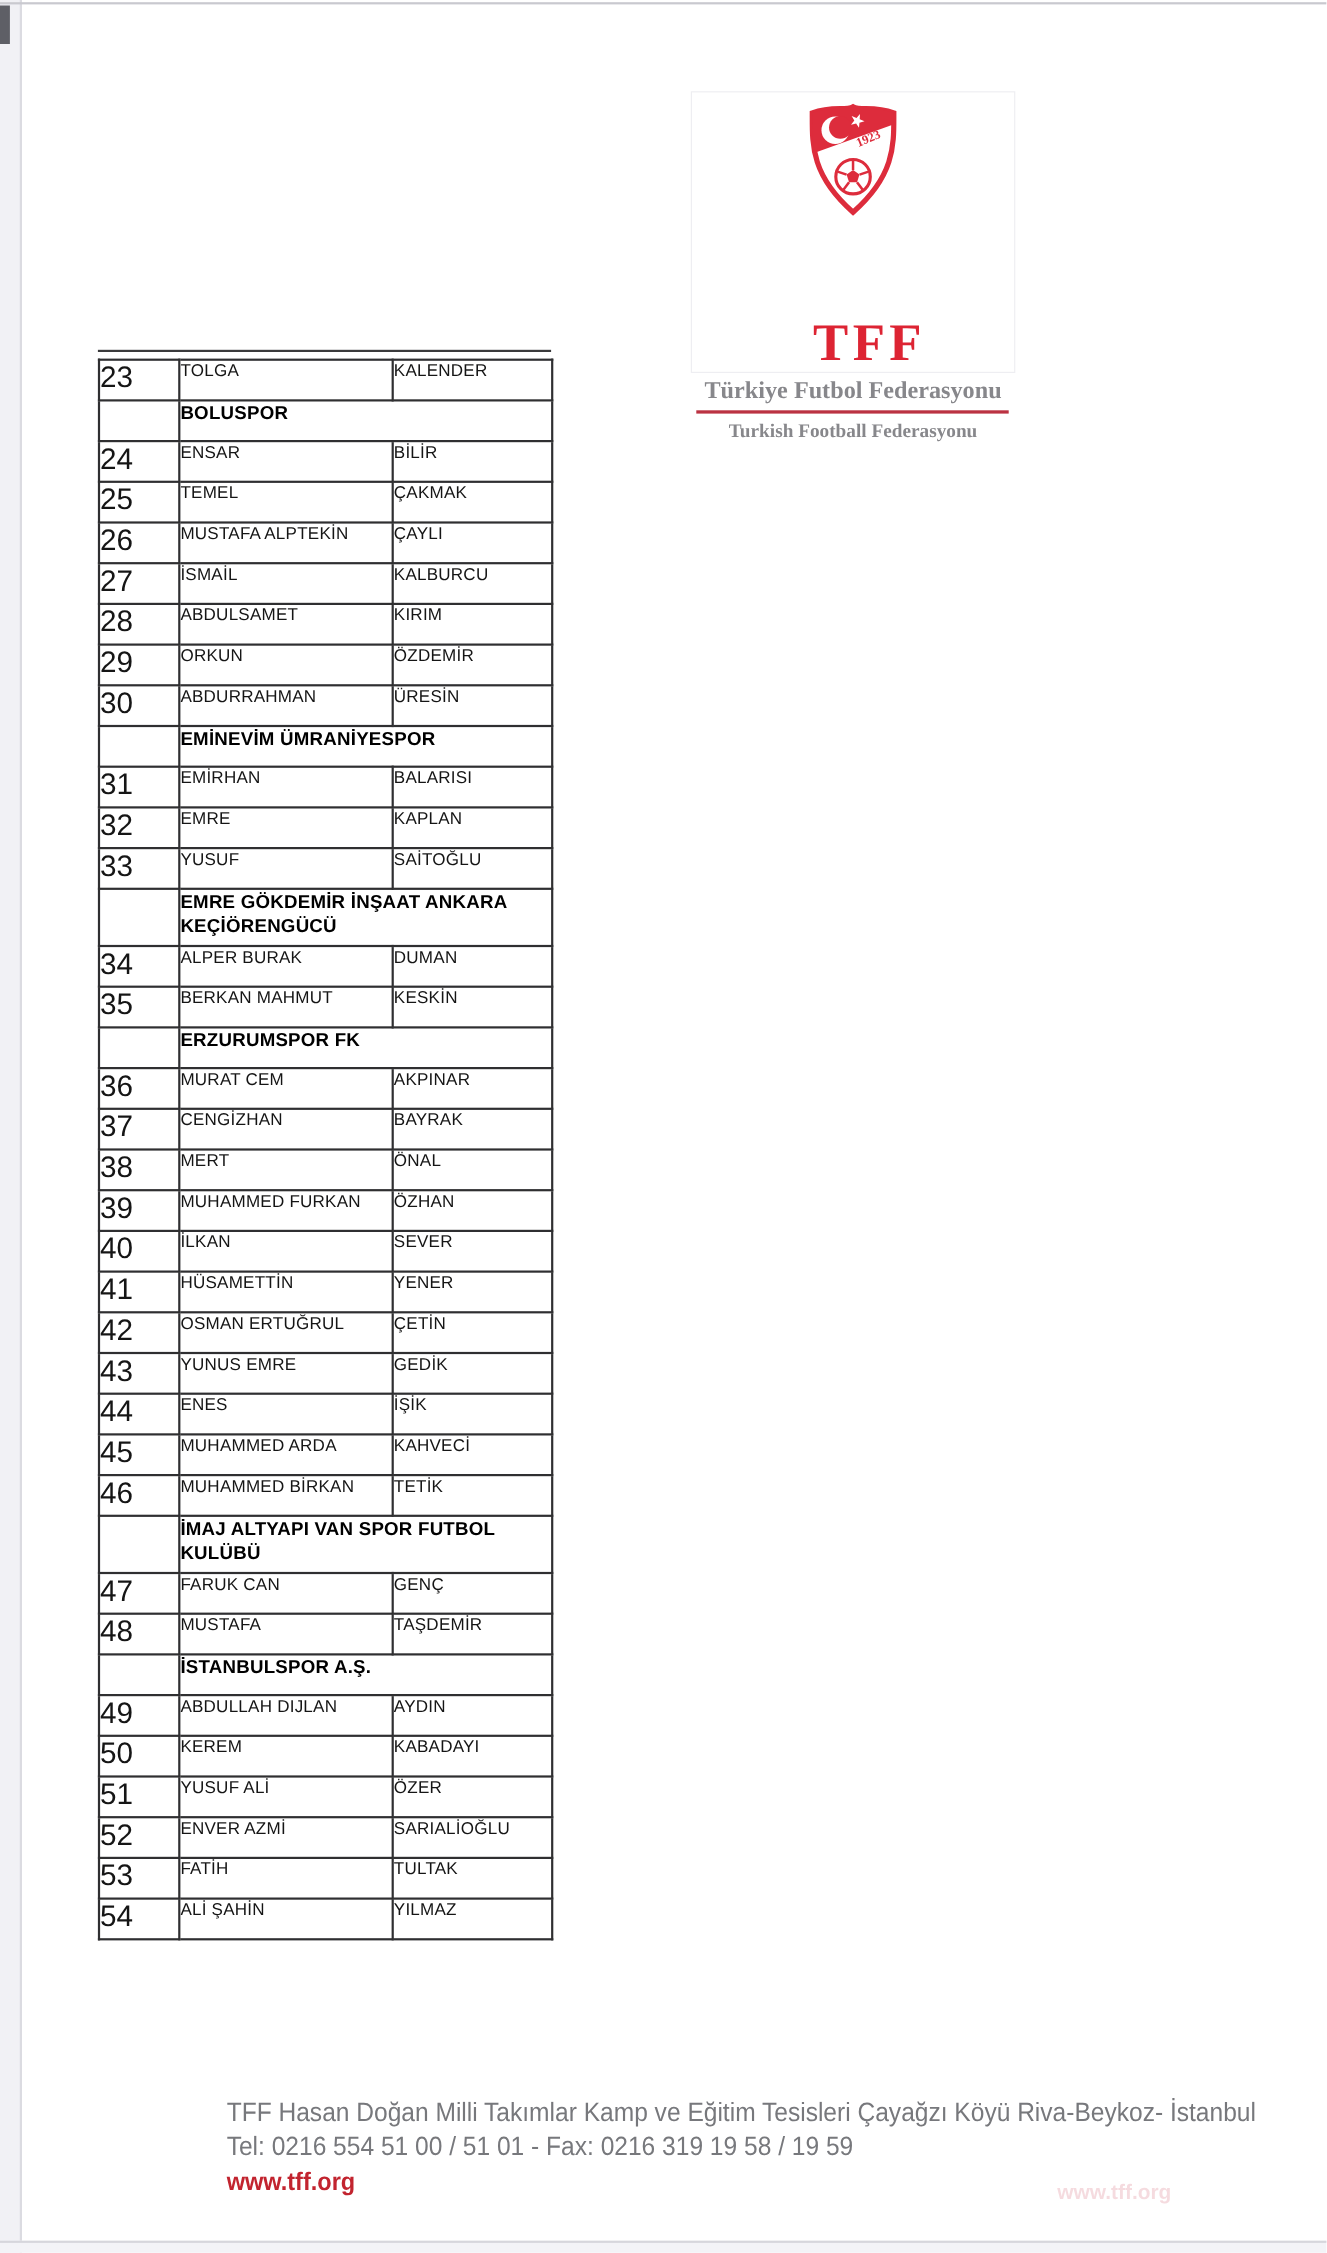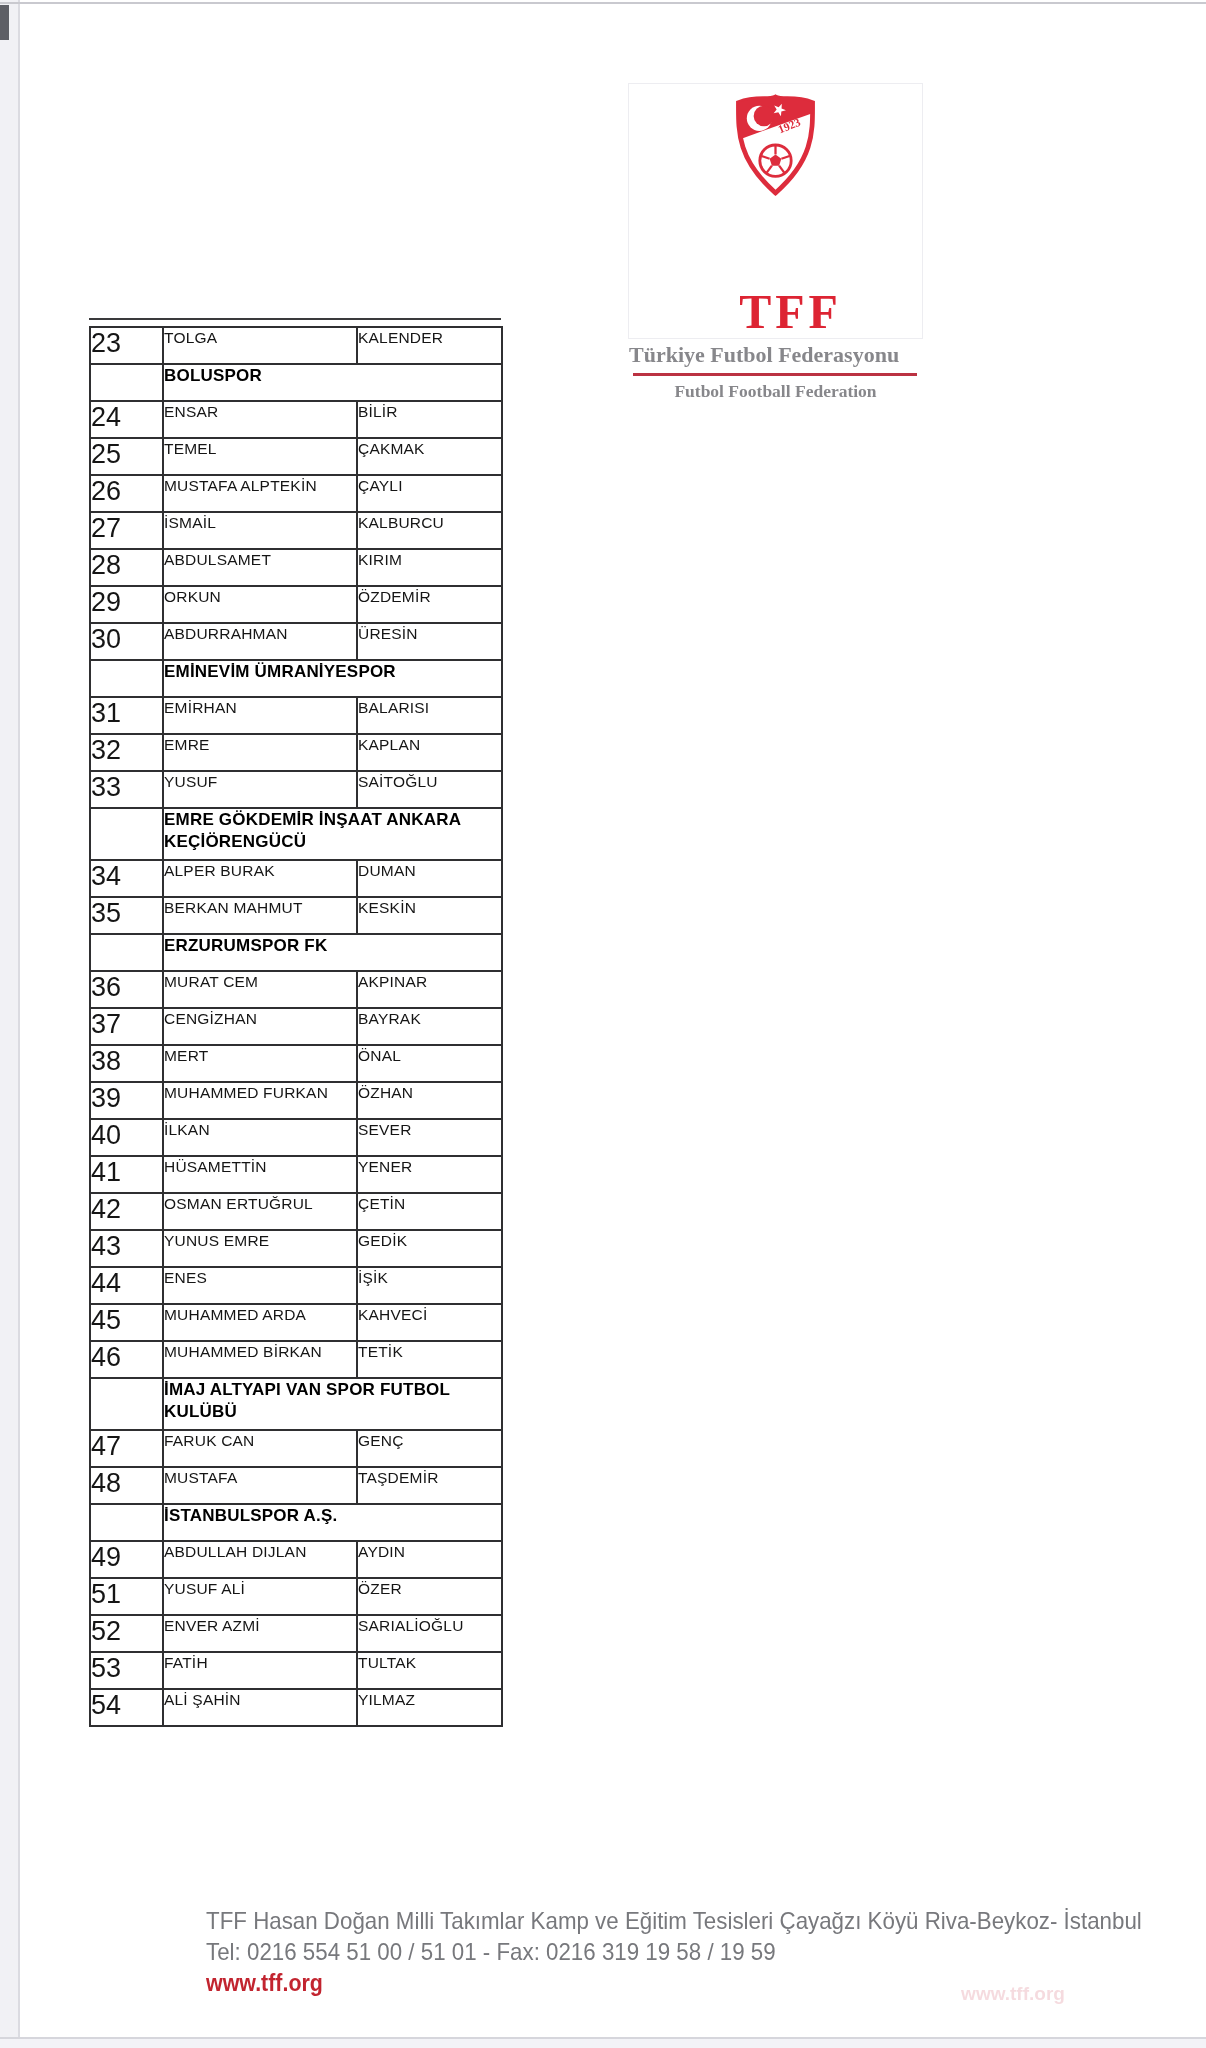--- a/index.html
+++ b/index.html
@@ -46,20 +46,21 @@
   .logo-abbr {
     position: absolute; left: 15px; top: 203px; width: 100%;
     text-align: center;
     font-family: "Liberation Serif", serif;
     font-weight: bold; font-size: 48px; line-height: 50px;
     letter-spacing: 4px;
     color: #dd2433;
   }
   .logo-name-tr {
     position: absolute; left: 0; top: 257px; width: 100%;
+    text-align: center;
     font-family: "Liberation Serif", serif;
     font-weight: bold; font-size: 22px; line-height: 28px;
     color: #87878b;
   }
   .logo-underline {
     position: absolute; left: 4px; top: 289px; width: 284px; height: 3px;
     background: #bb3242;
   }
   .logo-name-en {
     position: absolute; left: 0; top: 296px; width: 100%;
@@ -156,21 +157,21 @@
         <line x1="50" y1="67.5" x2="50" y2="58.5"></line>
         <line x1="56.2" y1="72" x2="64.8" y2="69.1"></line>
         <line x1="53.8" y1="79.3" x2="59.2" y2="86.6"></line>
         <line x1="46.2" y1="79.3" x2="40.8" y2="86.6"></line>
         <line x1="43.8" y1="72" x2="35.2" y2="69.1"></line>
       </g>
     </svg>
     <div class="logo-abbr">TFF</div>
     <div class="logo-name-tr">Türkiye Futbol Federasyonu</div>
     <div class="logo-underline"></div>
-    <div class="logo-name-en">Futbol Football Federation</div>
+    <div class="logo-name-en">Turkish Football Federasyonu</div>
   </div>
 
   <div class="table-top-artifact"></div>
   <table class="roster">
     <colgroup>
       <col style="width:73px">
       <col style="width:194px">
       <col style="width:145px">
     </colgroup>
     <tbody>
@@ -327,20 +328,25 @@
         <tr>
           <td class="col-num"></td>
           <td class="club-name" colspan="2">İSTANBULSPOR A.Ş.</td>
         </tr>
         <tr>
           <td class="col-num">49</td>
           <td class="col-first">ABDULLAH DIJLAN</td>
           <td class="col-last">AYDIN</td>
         </tr>
         <tr>
+          <td class="col-num">50</td>
+          <td class="col-first">KEREM</td>
+          <td class="col-last">KABADAYI</td>
+        </tr>
+        <tr>
           <td class="col-num">51</td>
           <td class="col-first">YUSUF ALİ</td>
           <td class="col-last">ÖZER</td>
         </tr>
         <tr>
           <td class="col-num">52</td>
           <td class="col-first">ENVER AZMİ</td>
           <td class="col-last">SARIALİOĞLU</td>
         </tr>
         <tr>

